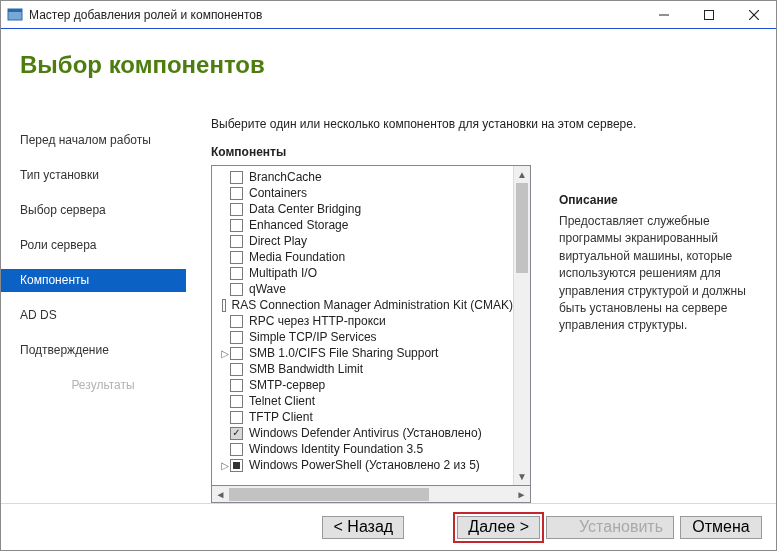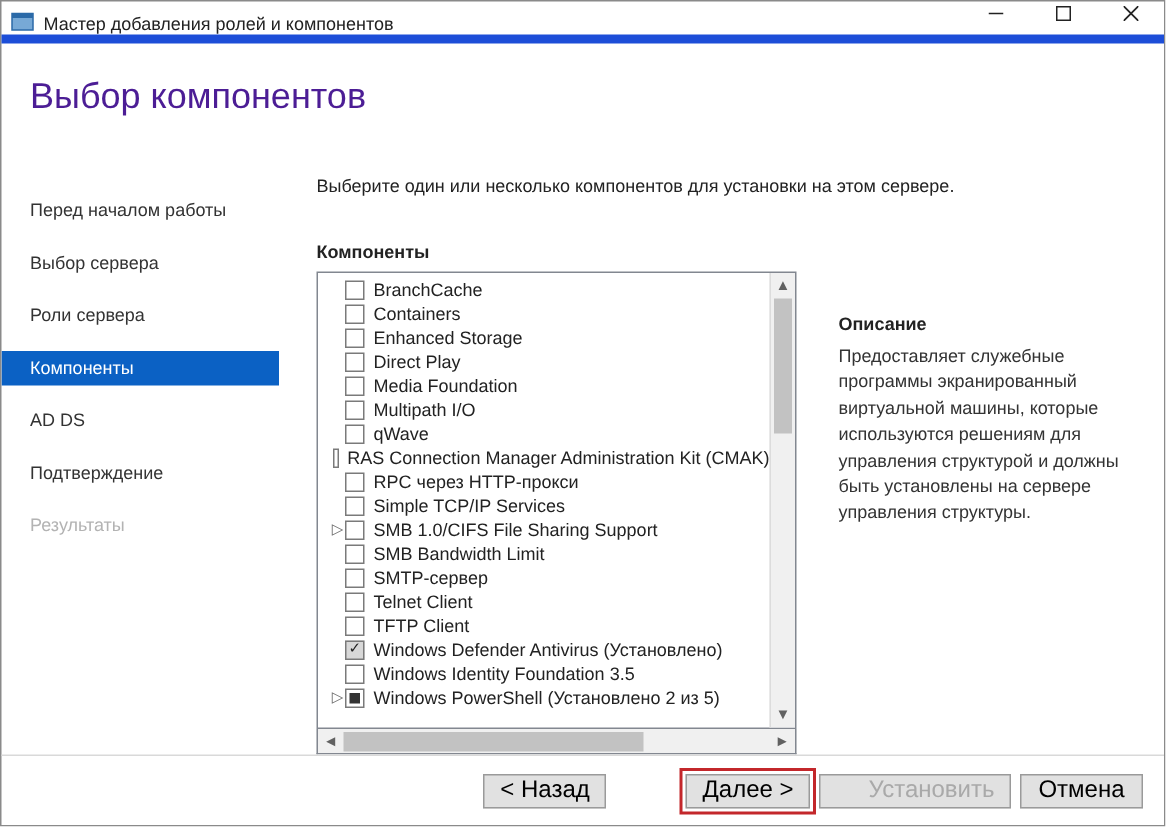--- a/index.html
+++ b/index.html
@@ -1,31 +1,31 @@
 <!DOCTYPE html>
 <html><head>
 <meta charset="utf-8">
 <style>
   * { box-sizing: border-box; }
   html, body { margin: 0; padding: 0; font-family: "Segoe UI", Tahoma, sans-serif; font-size: 12px; color: #222; background: #fff; }
   .window { width: 777px; height: 551px; border: 1px solid #8a8a8a; position: relative; background: #fff; display: flex; flex-direction: column; }
-  .titlebar { height: 28px; display: flex; align-items: flex-end; border-bottom: 6px solid #1d4ed8; }
+  .titlebar { height: 28px; display: flex; align-items: center; border-bottom: 1px solid #1d4ed8; }
   .title-icon { width: 16px; height: 16px; margin: 0 6px 0 6px; display:inline-block; }
   .title-text { font-size: 12px; flex: 1; }
   .win-controls { display: flex; }
   .win-btn { width: 45px; height: 28px; display: flex; align-items: center; justify-content: center; cursor: pointer; }
   .header-area { padding: 22px 0 0 19px; height: 76px; }
-  .page-title { font-size: 24px; font-weight: 400; color: #4c1d95; }
+  .page-title { font-size: 24px; font-weight: 700; color: #4d7c0f; }
   .body-area { flex: 1; display: flex; overflow: hidden; }
   .sidebar { width: 185px; padding-top: 12px; }
   .side-item { height: 23px; line-height: 23px; padding-left: 19px; font-size: 12px; color: #333; cursor: pointer; white-space: nowrap; margin-top: 12px; }
-  .side-item.disabled { color: #b3b3b3; cursor: default; }
+  .side-item.disabled { color: #b3b3b3; cursor: default; text-align: center; }
   .side-item.active { background: #0b61c4; color: #fff; }
   .content { flex: 1; padding: 12px 22px 0 25px; display: flex; flex-direction: column; }
-  .intro { font-size: 12px; margin-bottom: 30px; }
+  .intro { font-size: 12px; margin-bottom: 14px; }
   .cols { display: flex; gap: 28px; flex: 1; min-height: 0; }
   .col-left { width: 320px; display: flex; flex-direction: column; }
   .col-right { flex: 1; margin-top: 48px; }
   .col-head { font-weight: 700; font-size: 12px; margin-bottom: 6px; }
   .listbox { flex: 1; border: 1px solid #828790; display: flex; min-height: 0; }
   .list-inner { flex: 1; overflow: hidden; padding: 3px 0 3px 0; }
   .list-row { display: flex; align-items: center; height: 16px; padding-left: 8px; font-size: 12px; white-space: nowrap; }
   .expander { width: 10px; display:inline-flex; justify-content:center; color:#6b6b6b; font-size:10px; }
   .chk { width: 13px; height: 13px; border: 1px solid #7a7a7a; margin-right: 6px; display: inline-flex; align-items:center; justify-content:center; font-size:10px; line-height:1; }
   .chk.checked { background: #d8d8d8; }
@@ -76,20 +76,21 @@
     </div>
   </div>
 
   <div class="header-area">
     <div class="page-title">Выбор компонентов</div>
   </div>
 
   <div class="body-area">
     <div class="sidebar" id="sidebar">
         <div class="side-item">Перед началом работы</div>
+        <div class="side-item">Тип установки</div>
         <div class="side-item">Выбор сервера</div>
         <div class="side-item">Роли сервера</div>
         <div class="side-item active">Компоненты</div>
         <div class="side-item">AD DS</div>
         <div class="side-item">Подтверждение</div>
         <div class="side-item disabled">Результаты</div>
       </div>
 
     <div class="content">
       <div class="intro">Выберите один или несколько компонентов для установки на этом сервере.</div>
@@ -100,20 +101,25 @@
             <div class="list-inner" id="feature-list">
                 <div class="list-row">
                   <span class="expander"></span>
                   <span class="chk"></span>
                   <span>BranchCache</span>
                 </div>
                 <div class="list-row">
                   <span class="expander"></span>
                   <span class="chk"></span>
                   <span>Containers</span>
+                </div>
+                <div class="list-row">
+                  <span class="expander"></span>
+                  <span class="chk"></span>
+                  <span>Data Center Bridging</span>
                 </div>
                 <div class="list-row">
                   <span class="expander"></span>
                   <span class="chk"></span>
                   <span>Enhanced Storage</span>
                 </div>
                 <div class="list-row">
                   <span class="expander"></span>
                   <span class="chk"></span>
                   <span>Direct Play</span>

